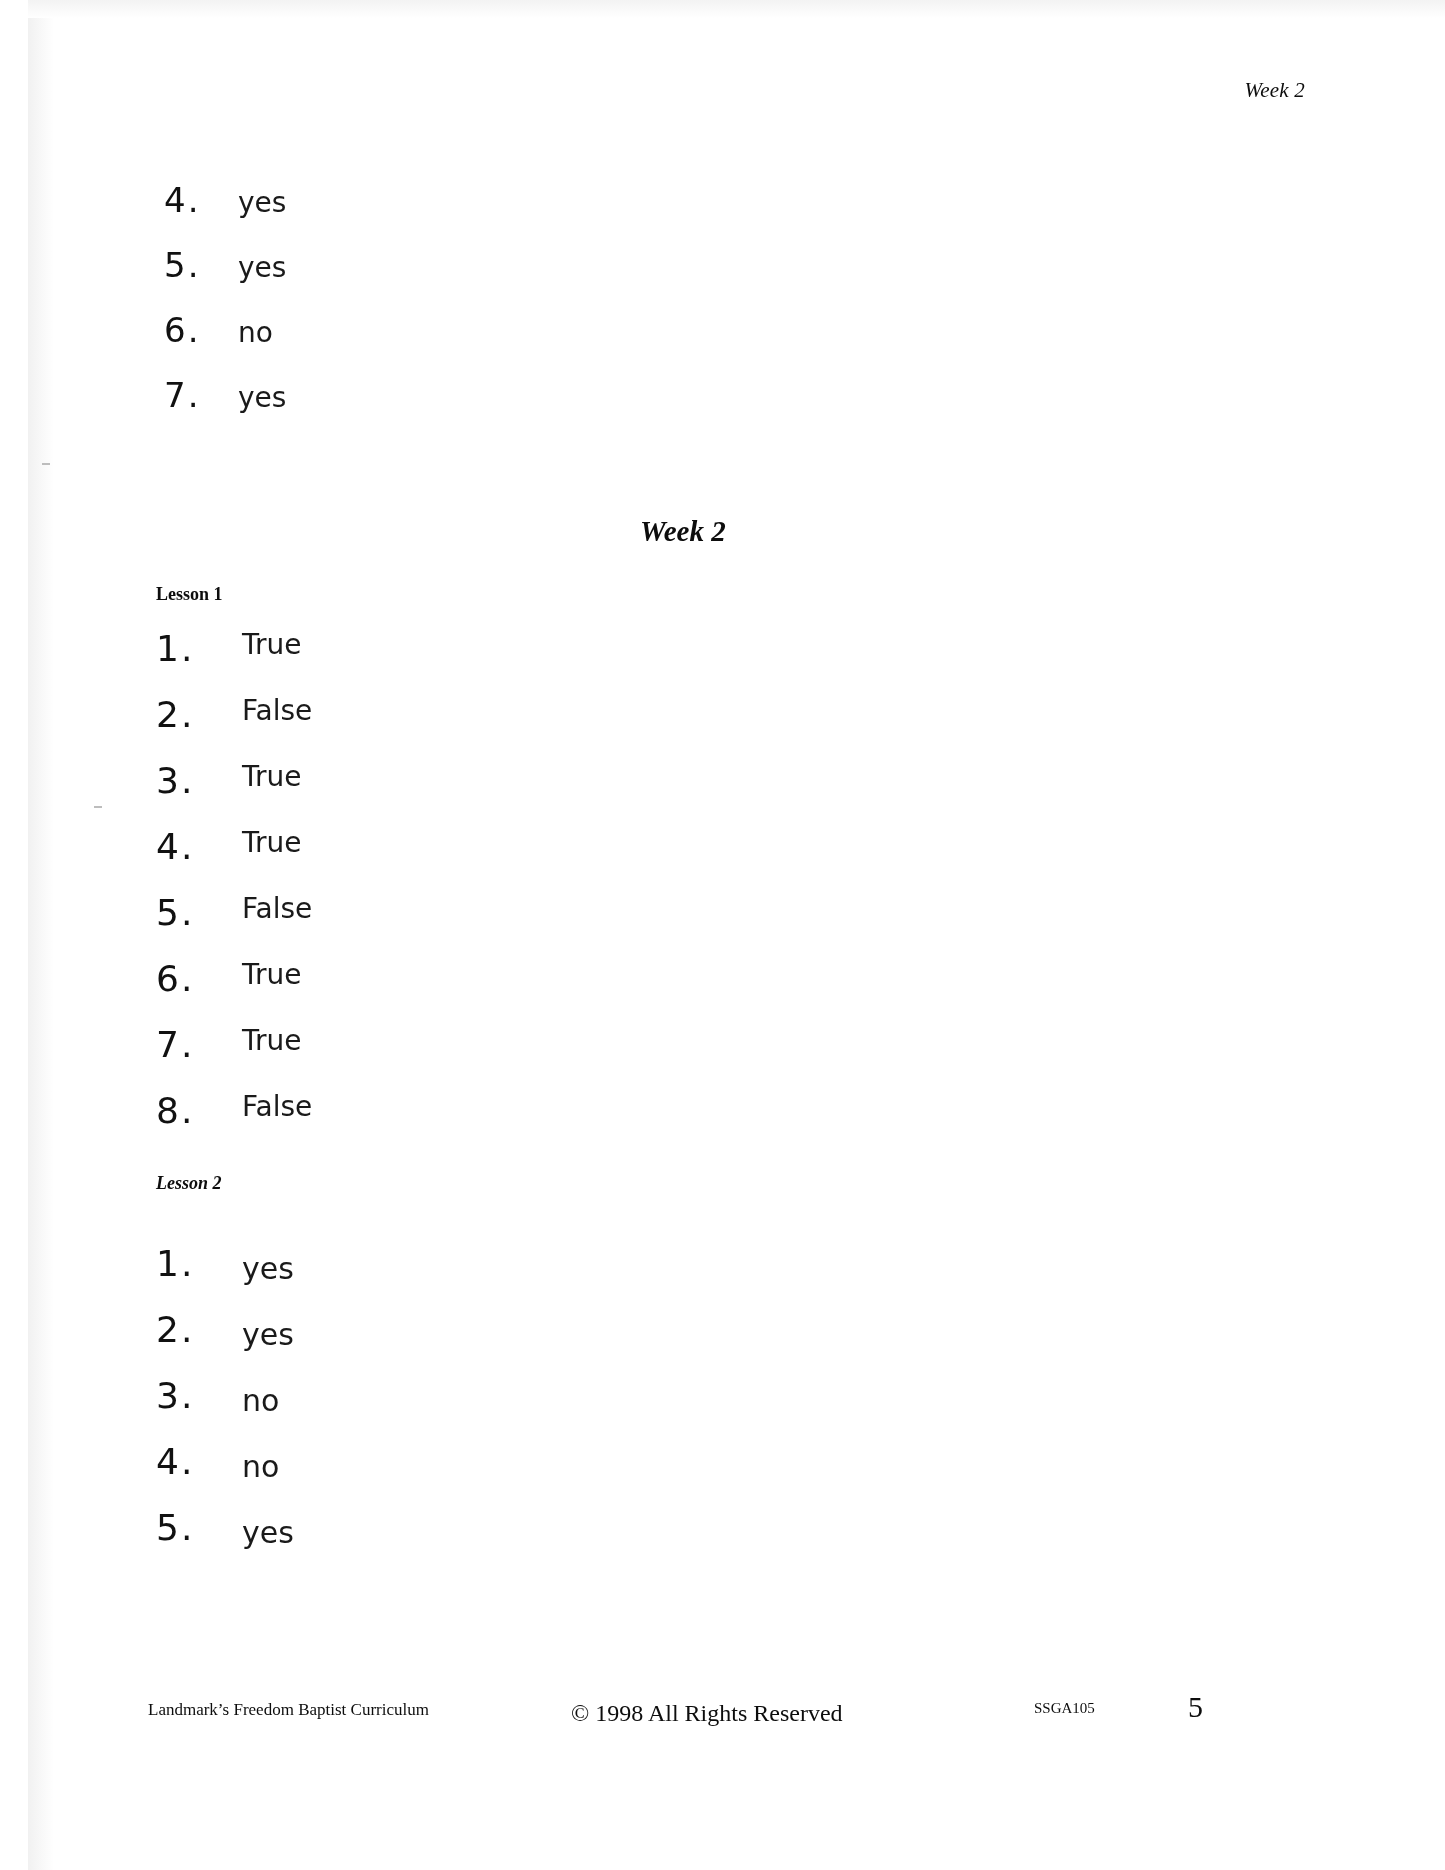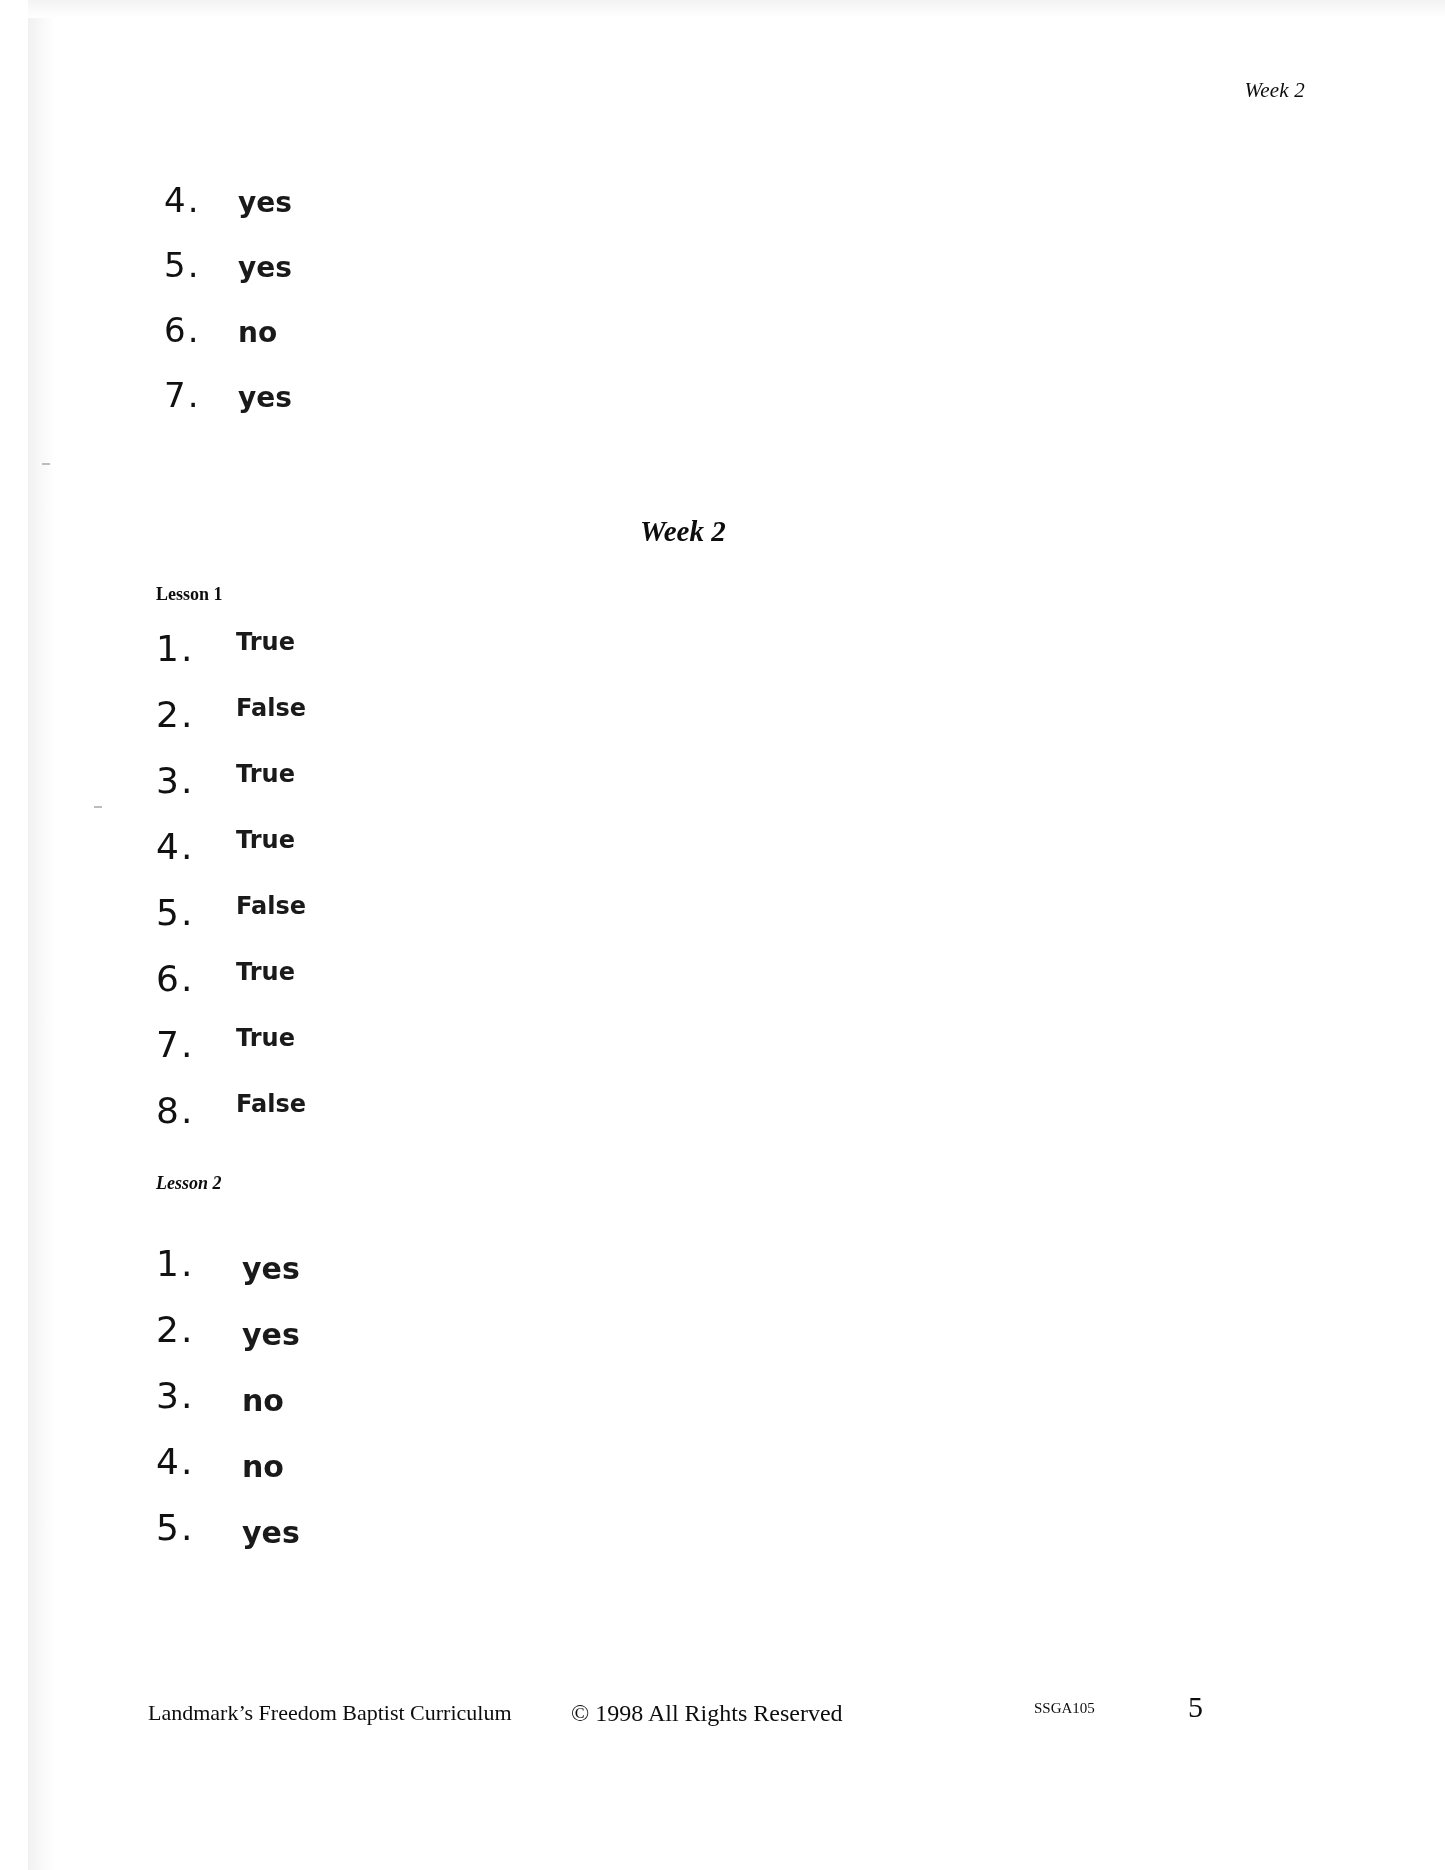--- a/index.html
+++ b/index.html
@@ -80,43 +80,43 @@
     font-weight: 400;
     letter-spacing: 2px;
     color: #111;
   }
   .answer-row .ans {
     position: absolute;
     left: 78px;
     top: 6px;
     font-family: "DejaVu Sans", sans-serif;
     font-size: 30px;
-    font-weight: 700;
+    font-weight: 400;
     color: #1a1a1a;
   }
   
   .list-top {
     left: 136px;
     top: 180px;
   }
   .list-top .answer-row { height: 65px; }
   .list-top .ans {
     font-size: 28px;
     left: 74px;
   }
   
   .list-lesson1 {
     left: 128px;
     top: 628px;
   }
   .list-lesson1 .answer-row { height: 66px; }
   .list-lesson1 .num { font-size: 36px; }
   .list-lesson1 .ans {
-    font-size: 24px;
-    left: 80px;
+    font-size: 28px;
+    left: 86px;
     top: 0px;
   }
   
   .list-lesson2 {
     left: 128px;
     top: 1243px;
   }
   .list-lesson2 .answer-row { height: 66px; }
   .list-lesson2 .num { font-size: 36px; }
   .list-lesson2 .ans {
@@ -130,21 +130,21 @@
     left: 0;
     top: 1700px;
     width: 1445px;
     height: 40px;
   }
   .footer-left {
     position: absolute;
     left: 120px;
     top: 0;
     font-family: "Liberation Serif", serif;
-    font-size: 22px;
+    font-size: 17px;
   }
   .footer-center {
     position: absolute;
     left: 543px;
     top: 0;
     font-family: "Liberation Serif", serif;
     font-size: 24px;
   }
   .footer-code {
     position: absolute;

